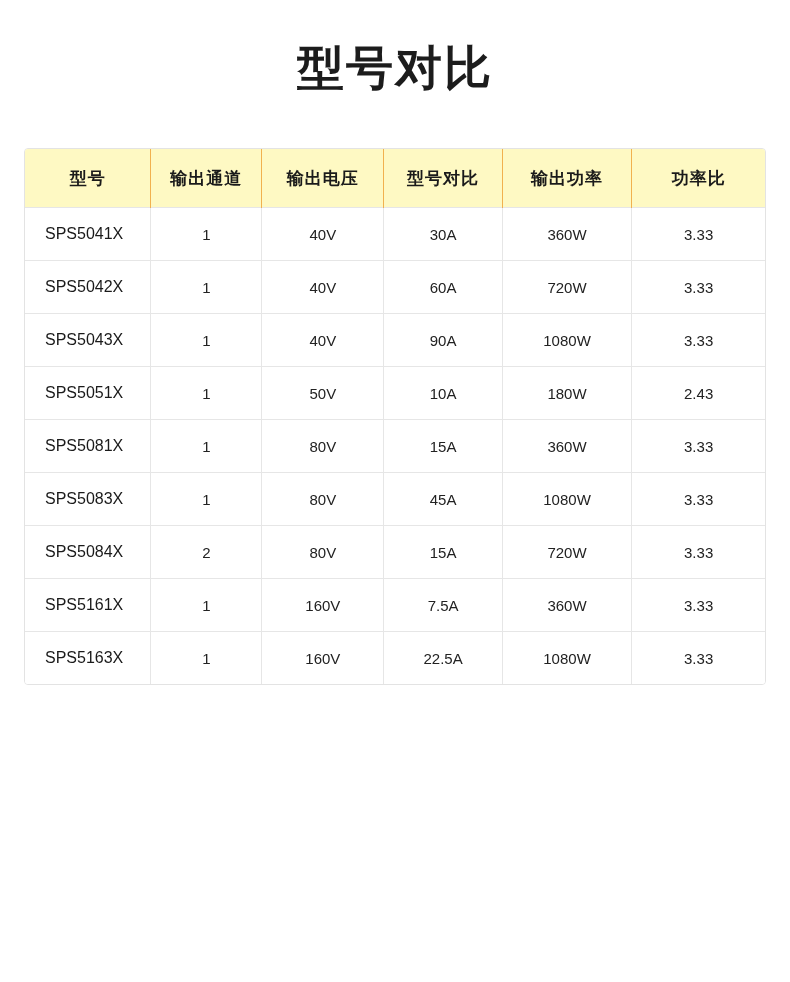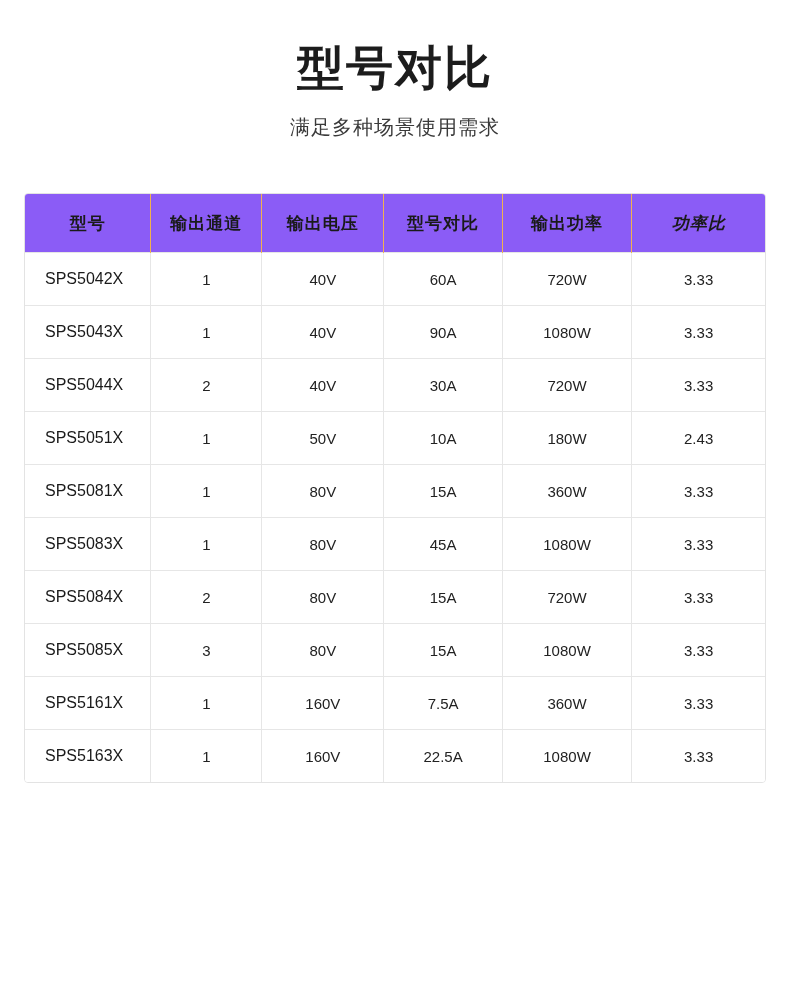--- a/index.html
+++ b/index.html
@@ -44,31 +44,30 @@
     border-radius: 4px;
     overflow: hidden;
     background: #fff;
   }
   table.spec {
     width: 100%;
     border-collapse: collapse;
     table-layout: fixed;
   }
   table.spec thead th {
-    background: #8b5cf6;
+    background: #fef9c3;
     color: #1a1a1a;
     font-size: 17px;
     font-weight: bold;
     height: 56px;
     border-right: 1px solid #f1b14f;
     letter-spacing: 1px;
   }
   table.spec thead th:last-child {
     border-right: none;
-    font-style: italic;
   }
   table.spec tbody td {
     height: 50px;
     font-size: 15px;
     text-align: center;
     color: #222;
     border-top: 1px solid #e6e6e6;
     border-right: 1px solid #e6e6e6;
     background: #ffffff;
   }
@@ -88,21 +87,20 @@
   col.c-w     { width: 17.5%; }
   col.c-r     { width: 18%; }
 </style>
 </head>
 <body>
 
 <div class="page">
 
   <div class="header">
     <h1 class="title">型号对比</h1>
-    <div class="subtitle">满足多种场景使用需求</div>
   </div>
 
   <div class="table-wrap">
     <table class="spec">
       <colgroup>
         <col class="c-model">
         <col class="c-ch">
         <col class="c-v">
         <col class="c-a">
         <col class="c-w">
@@ -113,41 +111,41 @@
           <th>型号</th>
           <th>输出通道</th>
           <th>输出电压</th>
           <th>型号对比</th>
           <th>输出功率</th>
           <th>功率比</th>
         </tr>
       </thead>
       <tbody>
         <tr>
+          <td class="model">SPS5041X</td>
+          <td>1</td>
+          <td>40V</td>
+          <td>30A</td>
+          <td>360W</td>
+          <td>3.33</td>
+        </tr>
+        <tr>
           <td class="model">SPS5042X</td>
           <td>1</td>
           <td>40V</td>
           <td>60A</td>
           <td>720W</td>
           <td>3.33</td>
         </tr>
         <tr>
           <td class="model">SPS5043X</td>
           <td>1</td>
           <td>40V</td>
           <td>90A</td>
           <td>1080W</td>
-          <td>3.33</td>
-        </tr>
-        <tr>
-          <td class="model">SPS5044X</td>
-          <td>2</td>
-          <td>40V</td>
-          <td>30A</td>
-          <td>720W</td>
           <td>3.33</td>
         </tr>
         <tr>
           <td class="model">SPS5051X</td>
           <td>1</td>
           <td>50V</td>
           <td>10A</td>
           <td>180W</td>
           <td>2.43</td>
         </tr>
@@ -169,28 +167,20 @@
         </tr>
         <tr>
           <td class="model">SPS5084X</td>
           <td>2</td>
           <td>80V</td>
           <td>15A</td>
           <td>720W</td>
           <td>3.33</td>
         </tr>
         <tr>
-          <td class="model">SPS5085X</td>
-          <td>3</td>
-          <td>80V</td>
-          <td>15A</td>
-          <td>1080W</td>
-          <td>3.33</td>
-        </tr>
-        <tr>
           <td class="model">SPS5161X</td>
           <td>1</td>
           <td>160V</td>
           <td>7.5A</td>
           <td>360W</td>
           <td>3.33</td>
         </tr>
         <tr>
           <td class="model">SPS5163X</td>
           <td>1</td>

